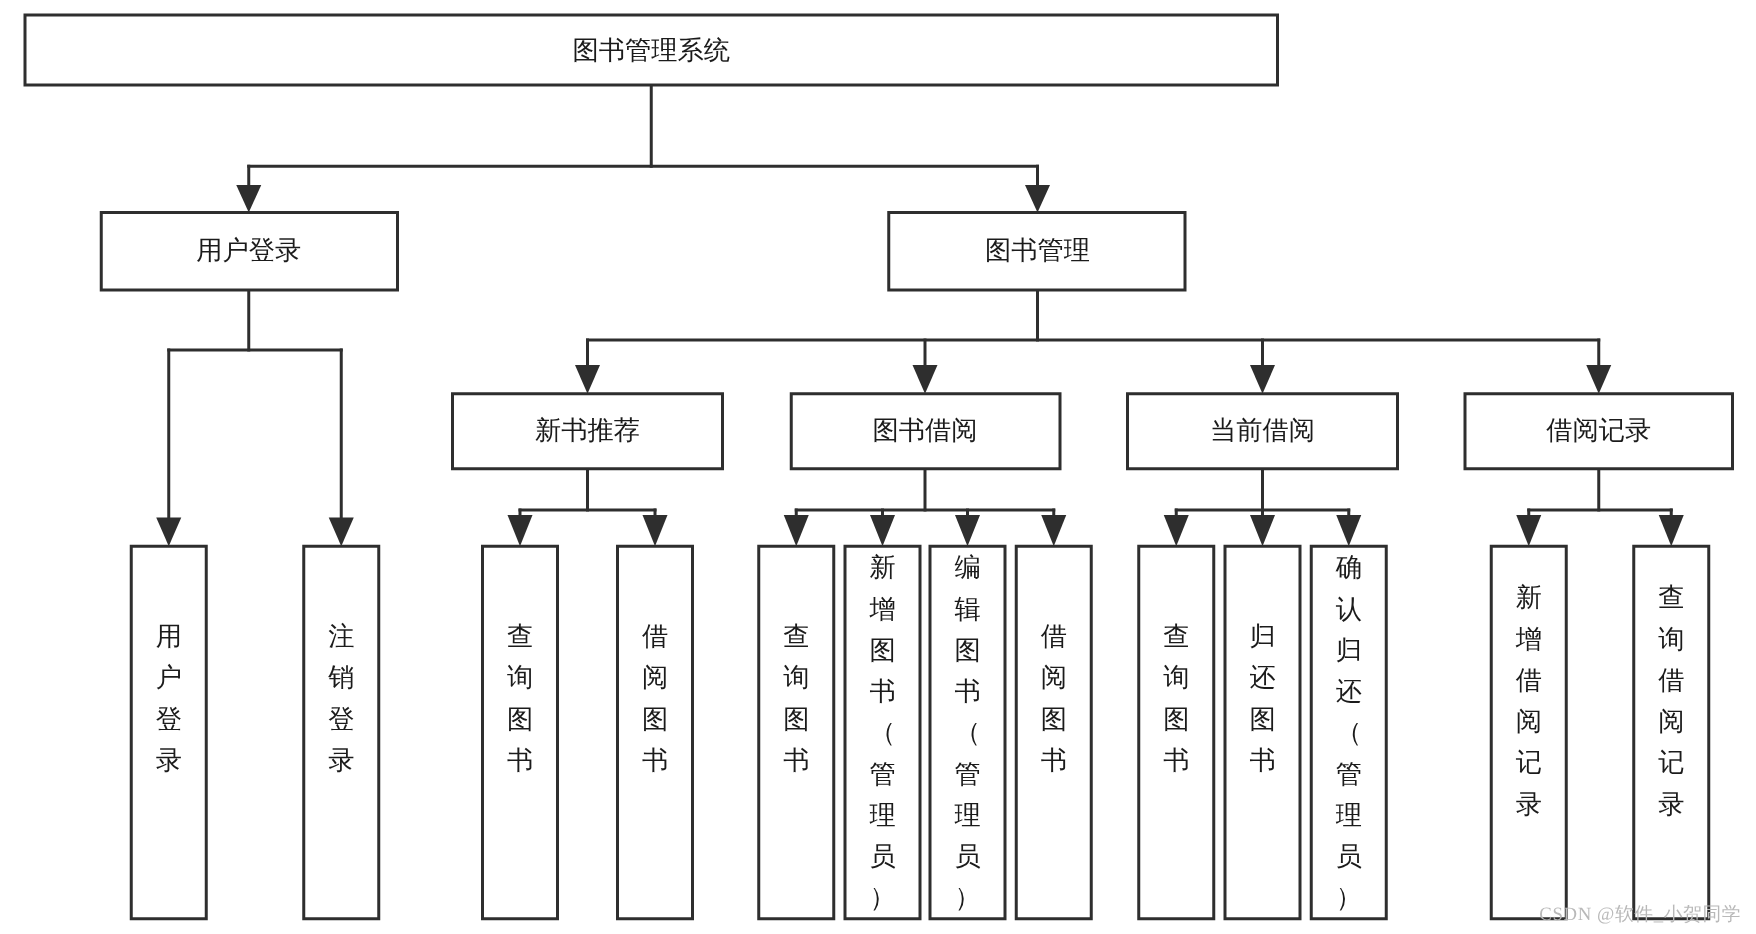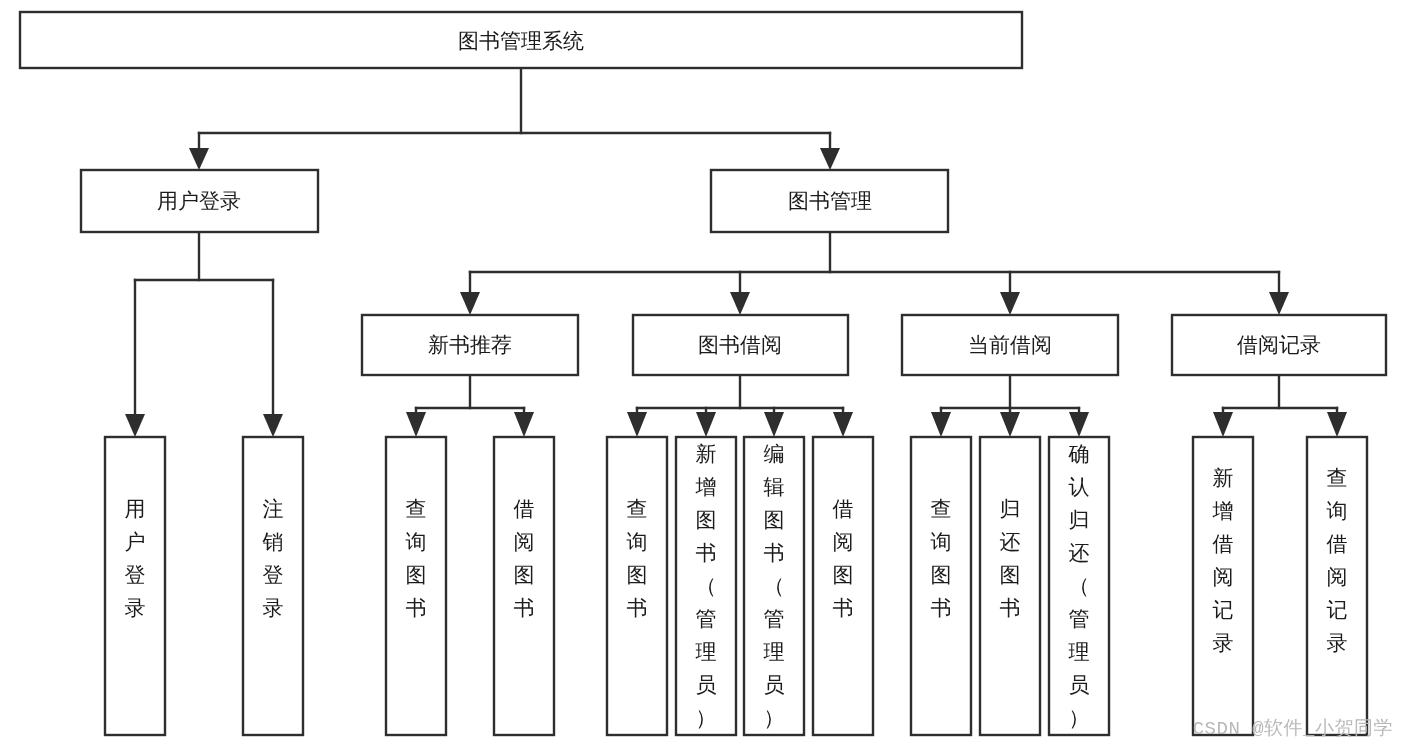--- a/index.html
+++ b/index.html
@@ -51,22 +51,22 @@
   .node-label-v {
     font-family: "Liberation Sans", "DejaVu Sans", sans-serif;
     font-size: 21px;
     fill: #1b1b1b;
     text-anchor: middle;
   }
   .watermark-text {
     position: absolute;
     right: 12px;
     bottom: 6px;
-    font-family: Liberation Mono, monospace;
-    font-size: 19px;
+    font-family: Liberation Serif, serif;
+    font-size: 15px;
     color: #b9b9b9;
     white-space: nowrap;
     letter-spacing: 0.5px;
   }
 </style>
 </head>
 <body>
 
 <div id="diagram-root">
 

